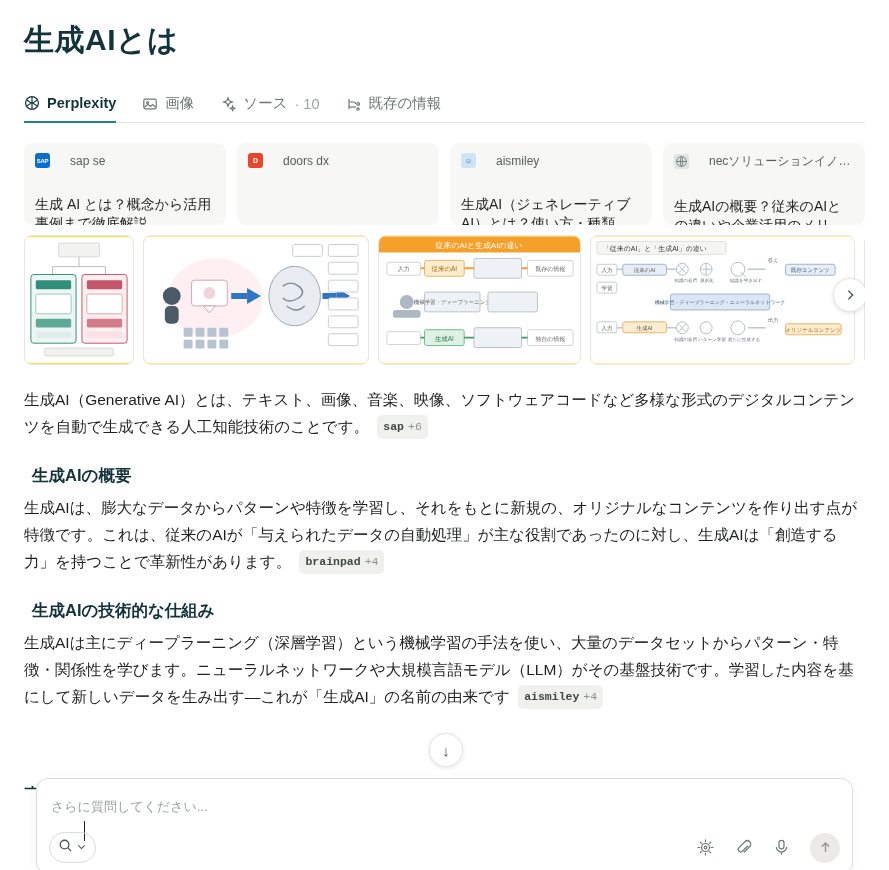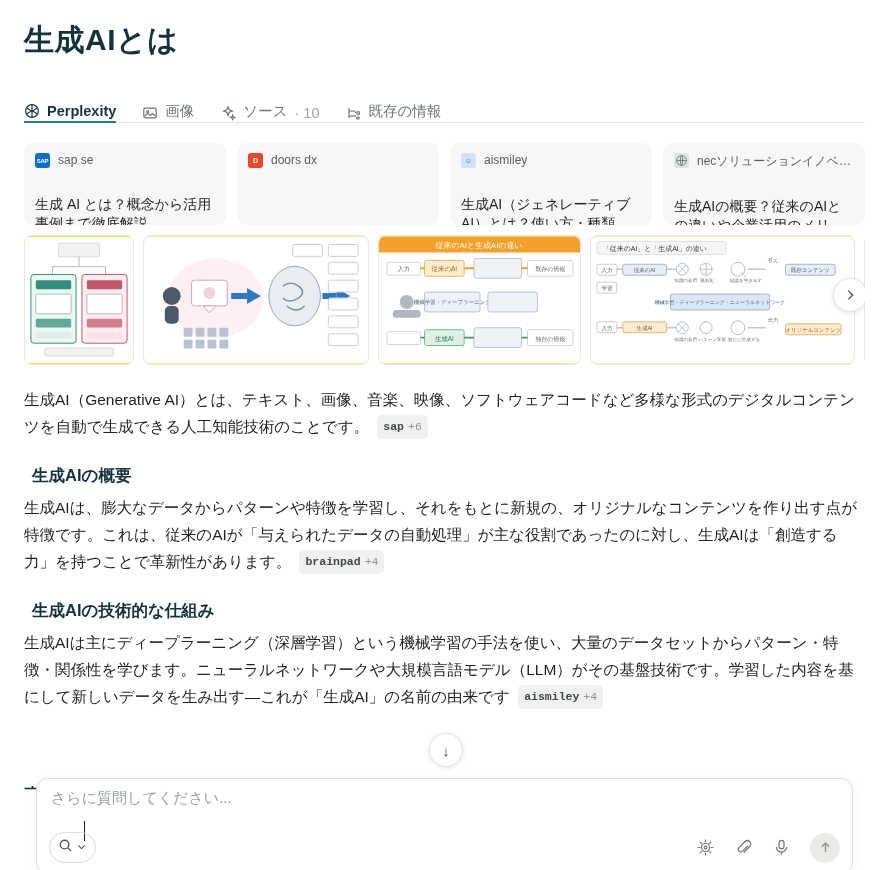--- a/index.html
+++ b/index.html
@@ -27,25 +27,25 @@
   .tabs {
     display: flex;
     align-items: flex-end;
     gap: 26px;
     margin-top: 22px;
     border-bottom: 1px solid #e4e4e0;
     height: 40px;
   }
   .tab {
     display: flex;
-    align-items: flex-end;
+    align-items: center;
     gap: 7px;
     font-size: 14.5px;
     color: #6d7875;
-    padding-bottom: 2px;
+    padding-bottom: 10px;
     cursor: pointer;
     position: relative;
     top: 1px;
   }
   .tab.active {
     color: #13343b;
     font-weight: 600;
     border-bottom: 2px solid #20808d;
   }
   .tab .ic { display: inline-flex; width: 16px; height: 16px; align-items: center; justify-content: center; }
@@ -62,21 +62,22 @@
   .src-card {
     background: #f7f7f5;
     border-radius: 9px;
     padding: 10px 11px 11px 11px;
     height: 82px;
     cursor: pointer;
     overflow: hidden;
   }
   .src-head {
     display: flex;
-    gap: 8px;
+    align-items: center;
+    gap: 20px;
     margin-bottom: 5px;
   }
   .favicon {
     width: 15px; height: 15px;
     border-radius: 3px;
     flex: 0 0 15px;
     display: flex; align-items: center; justify-content: center;
     font-size: 7px; font-weight: 700; color: #fff;
   }
   .fav-sap { background: #0a6ed1; font-size: 6px; letter-spacing: -0.3px;}
@@ -199,23 +200,23 @@
     bottom: 16px;
     height: 96px;
     background: #fff;
     border: 1px solid #dcdcd8;
     border-radius: 12px;
     box-shadow: 0 2px 10px rgba(0,0,0,.05);
     z-index: 4;
   }
   .composer-input {
     position: absolute;
-    left: 14px; top: 10px; right: 14px;
+    left: 14px; top: 20px; right: 14px;
     border: none; outline: none;
-    font-size: 15px;
+    font-size: 13px;
     font-family: "Liberation Sans", sans-serif;
     color: #1f2220;
     background: transparent;
     padding: 0;
   }
   .composer-input::placeholder { color: #9aa3a0; }
   .caret {
     position: absolute;
     left: 47px; top: 42px;
     width: 1px; height: 20px;

